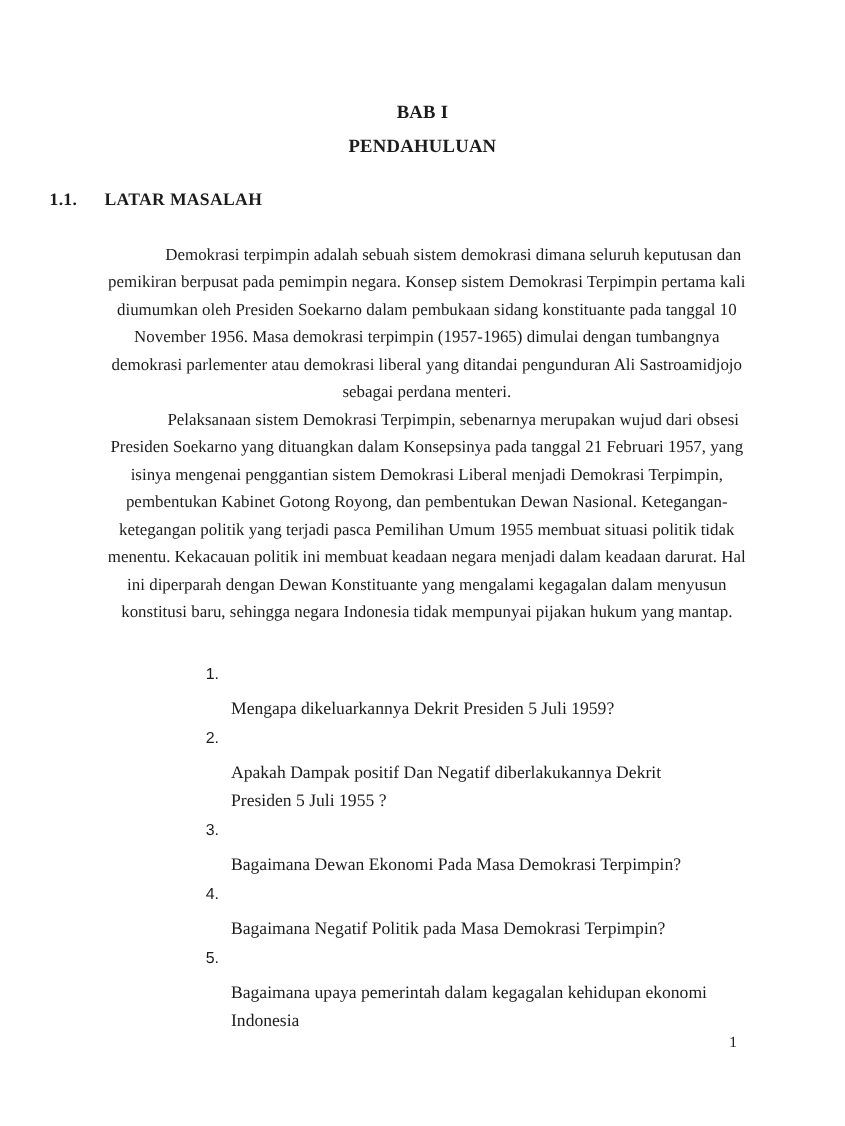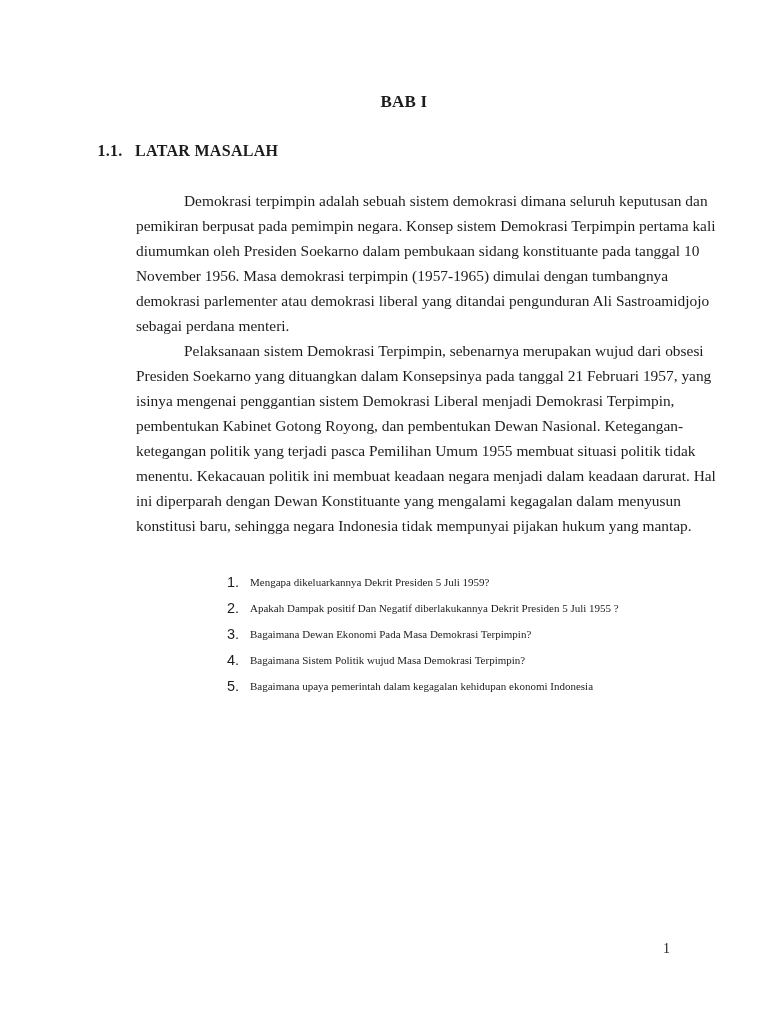--- a/index.html
+++ b/index.html
@@ -6,21 +6,20 @@
   html, body { background: #ffffff; }
   .page {
     position: relative;
     width: 768px;
     height: 1008px;
     margin: 0 auto;
     background: #ffffff;
     font-family: "Liberation Serif", "DejaVu Serif", serif;
     color: #1c1c1c;
     overflow: hidden;
-    padding-left: 40px;
   }
   .title-block {
     padding-top: 86px;
     text-align: center;
   }
   .title-line {
     font-size: 17px;
     font-weight: bold;
     line-height: 31px;
     letter-spacing: 0.2px;
@@ -29,28 +28,28 @@
     display: flex;
     margin-left: 45px;
     font-size: 16px;
     font-weight: bold;
     letter-spacing: 0.3px;
   }
   .section-heading .sec-num {
     width: 50px;
     flex: 0 0 50px;
   }
-  .heading-1 { margin-top: 25px; text-align: center; }
+  .heading-1 { margin-top: 25px; }
   .heading-2 { margin-top: 23px; }
   .body-text {
     margin-left: 96px;
     width: 584px;
     font-size: 15.4px;
     line-height: 25px;
-    text-align: left;
+    text-align: center;
     text-indent: 48px;
   }
   .para-1 { margin-top: 28px; }
   .para-2 { margin-top: 0; }
   .numbered-list {
     margin-top: 31px;
     margin-left: 187px;
     width: 472px;
   }
   .list-row {
@@ -60,38 +59,40 @@
   .list-num {
     flex: 0 0 23px;
     width: 23px;
     font-family: "Liberation Sans", "DejaVu Sans", sans-serif;
     font-size: 14.5px;
     line-height: 26px;
     color: #1c1c1c;
   }
   .list-text {
     flex: 1;
-    font-size: 11px;
+    font-size: 16px;
     line-height: 26px;
+    margin-top: 32px;
   }
   .page-number {
     position: absolute;
     top: 941px;
     left: 663px;
     font-size: 14px;
     color: #1c1c1c;
   }
 </style>
 </head>
 <body>
 
 <div class="page">
 
   <div class="title-block">
     <div class="title-line">BAB I</div>
+    <div class="title-line">PENDAHULUAN</div>
   </div>
 
   <div class="section-heading heading-1">
     <span class="sec-num">1.1.</span>
     <span class="sec-title">LATAR MASALAH</span>
   </div>
 
   <p class="body-text para-1">Demokrasi terpimpin adalah sebuah sistem demokrasi dimana seluruh keputusan dan pemikiran berpusat pada pemimpin negara. Konsep sistem Demokrasi Terpimpin pertama kali diumumkan oleh Presiden Soekarno dalam pembukaan sidang konstituante pada tanggal 10 November 1956. Masa demokrasi terpimpin (1957-1965) dimulai dengan tumbangnya demokrasi parlementer atau demokrasi liberal yang ditandai pengunduran Ali Sastroamidjojo sebagai perdana menteri.</p>
   <p class="body-text para-2">Pelaksanaan sistem Demokrasi Terpimpin, sebenarnya merupakan wujud dari obsesi Presiden Soekarno yang dituangkan dalam Konsepsinya pada tanggal 21 Februari 1957, yang isinya mengenai penggantian sistem Demokrasi Liberal menjadi Demokrasi Terpimpin, pembentukan Kabinet Gotong Royong, dan pembentukan Dewan Nasional. Ketegangan-ketegangan politik yang terjadi pasca Pemilihan Umum 1955 membuat situasi politik tidak menentu. Kekacauan politik ini membuat keadaan negara menjadi dalam keadaan darurat. Hal ini diperparah dengan Dewan Konstituante yang mengalami kegagalan dalam menyusun konstitusi baru, sehingga negara Indonesia tidak mempunyai pijakan hukum yang mantap.</p>
 
@@ -104,21 +105,21 @@
     <div class="list-row">
       <span class="list-num">2.</span>
       <span class="list-text">Apakah Dampak positif Dan Negatif diberlakukannya Dekrit Presiden 5 Juli 1955 ?</span>
     </div>
     <div class="list-row">
       <span class="list-num">3.</span>
       <span class="list-text">Bagaimana Dewan Ekonomi Pada Masa Demokrasi Terpimpin?</span>
     </div>
     <div class="list-row">
       <span class="list-num">4.</span>
-      <span class="list-text">Bagaimana Sistem Politik wujud Masa Demokrasi Terpimpin?</span>
+      <span class="list-text">Bagaimana Negatif Politik pada Masa Demokrasi Terpimpin?</span>
     </div>
     <div class="list-row">
       <span class="list-num">5.</span>
       <span class="list-text">Bagaimana upaya pemerintah dalam kegagalan kehidupan ekonomi Indonesia</span>
     </div>
   </div>
 
   <div class="page-number">1</div>
 
 </div>

